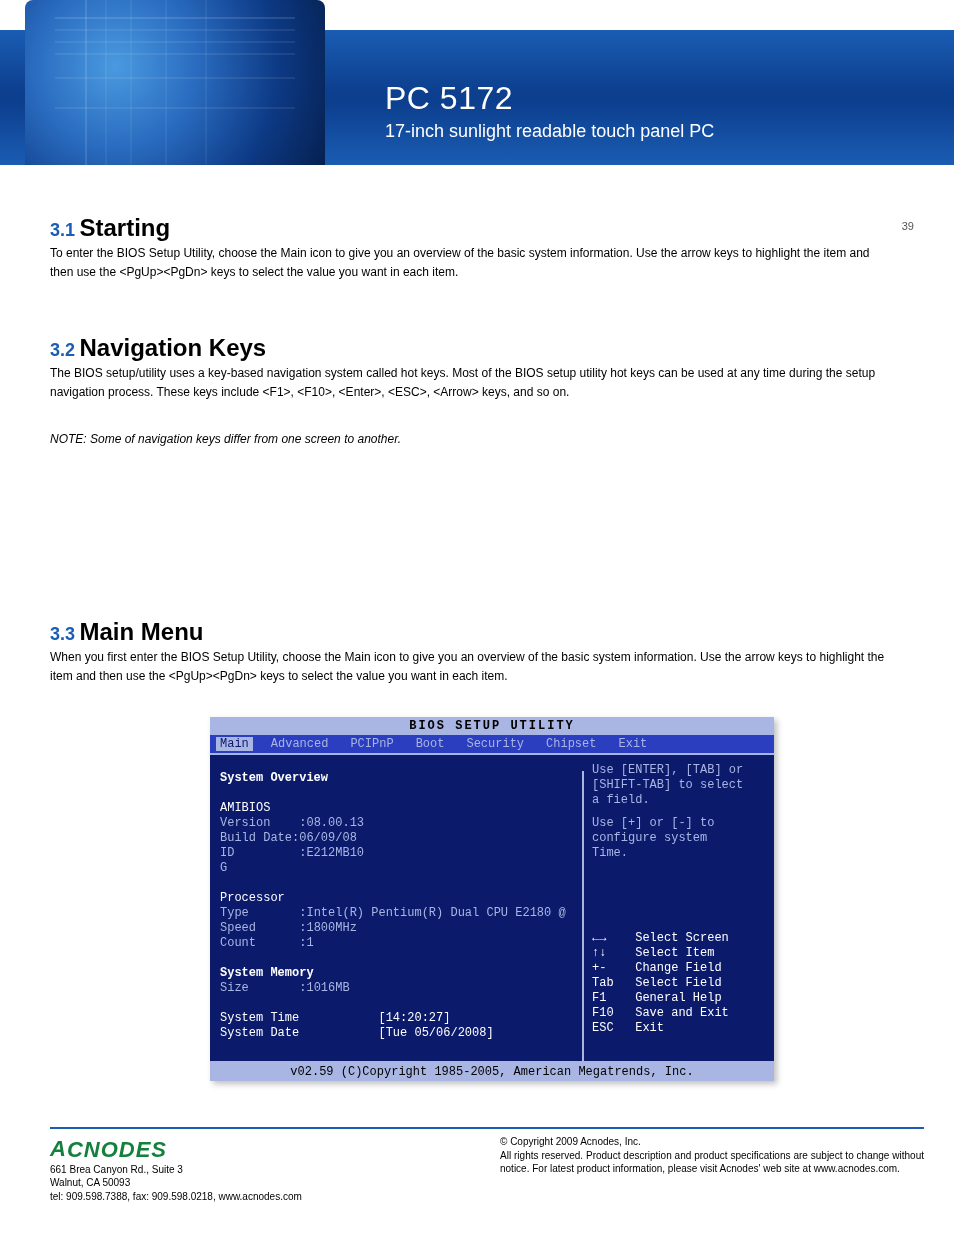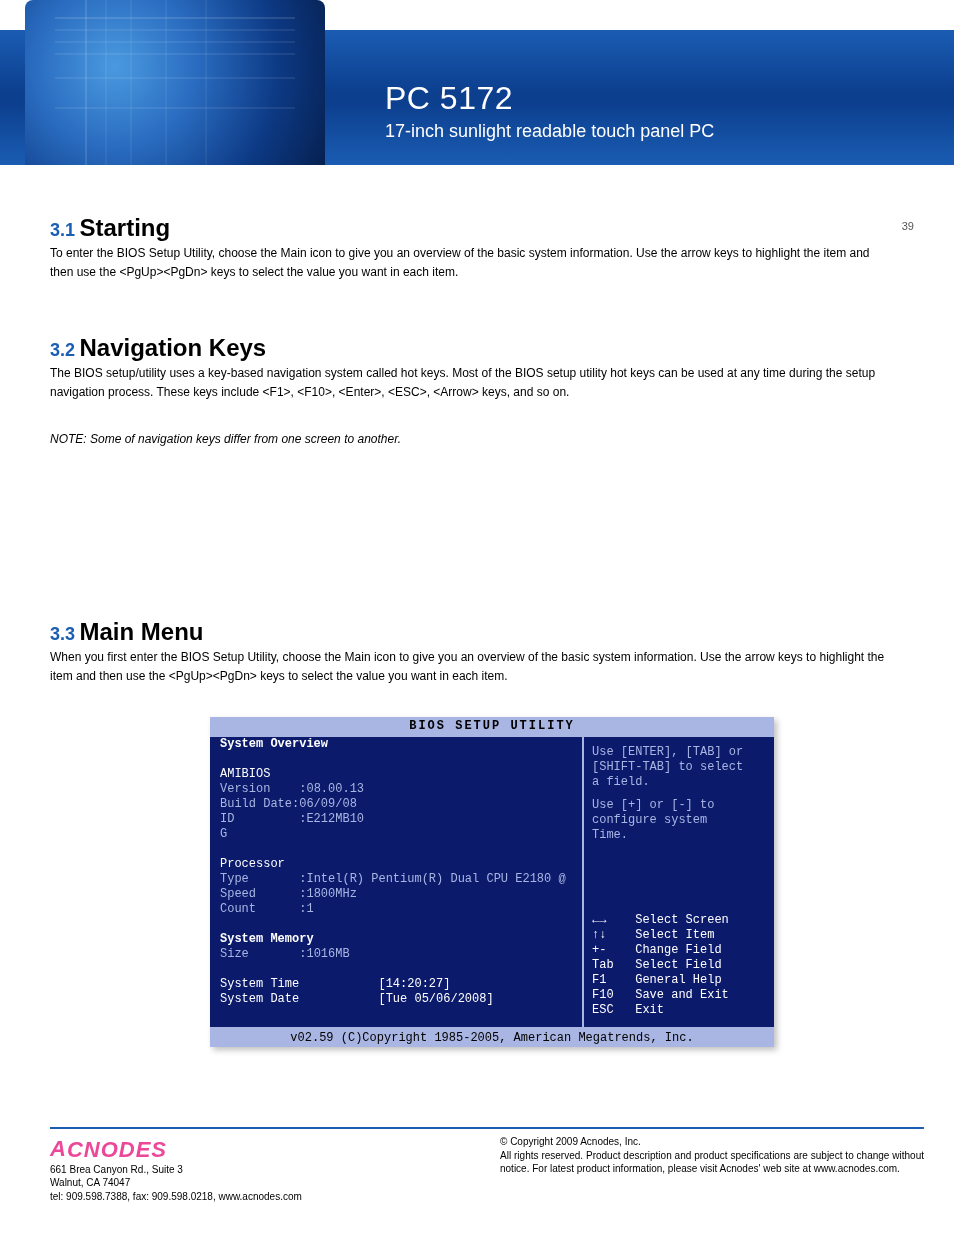--- a/index.html
+++ b/index.html
@@ -92,20 +92,21 @@
     display:flex;
     border:2px solid #a9b5e3;
     border-left:none; border-right:none;
   }
   .bios-left {
     flex:1;
     padding:0 10px 14px;
     border-right:2px solid #a9b5e3;
     color:#a9b5e3;
     min-height:290px;
+    margin-top:16px;
   }
   .bios-left .hd { color:#fff; font-weight:bold; }
   .bios-left .row { white-space:pre; line-height:1.25; }
   .bios-left .white { color:#fff; }
   .bios-right {
     width:190px;
     padding:8px 8px;
     color:#a9b5e3;
     line-height:1.25;
   }
@@ -132,21 +133,21 @@
   }
   .footer-cols { display:flex; }
   .footer-left { flex:0 0 450px; font-size:10px; line-height:1.35; }
   .footer-right{ flex:1; font-size:10px; line-height:1.35; }
   .logo {
     font-family: Arial, sans-serif;
     font-size:22px;
     font-weight:900;
     font-style:italic;
     letter-spacing:1px;
-    color:#ec4899;
+    color:#15803d;
     margin-bottom:-2px;
   }
   .logo .a {
     display:inline-block;
     position:relative;
     top:-1px;
   }
 
   .page-num {
     position:absolute;
@@ -183,20 +184,29 @@
 <div class="sect" style="top:432px; right:60px; font-size:12px; font-style:italic;">NOTE: Some of navigation keys differ from one screen to another.</div>
 
 <div class="sect" style="top:618px">
   <span class="sect-num">3.3</span>
   <span class="sect-h">Main Menu</span>
 </div>
 <div class="sect" style="top:648px; right:60px; font-size:12px; line-height:1.55;">When you first enter the BIOS Setup Utility, choose the Main icon to give you an overview of the basic system information.  Use the arrow keys to highlight the item and then use the &lt;PgUp&gt;&lt;PgDn&gt; keys to select the value you want in each item.</div>
 
 <div class="bios">
   <div class="bios-title">BIOS  SETUP  UTILITY</div>
+  <div class="bios-menu">
+    <span class="sel">Main</span>
+    <span>Advanced</span>
+    <span>PCIPnP</span>
+    <span>Boot</span>
+    <span>Security</span>
+    <span>Chipset</span>
+    <span>Exit</span>
+  </div>
   <div class="bios-body">
     <div class="bios-left">
       <div class="row hd">System Overview</div>
       <div class="row">&nbsp;</div>
       <div class="row white">AMIBIOS</div>
       <div class="row"><span>Version</span>    <span>:08.00.13</span></div>
       <div class="row"><span>Build Date</span><span>:06/09/08</span></div>
       <div class="row"><span>ID</span>         <span>:E212MB10</span></div>
       <div class="row">G</div>
       <div class="row">&nbsp;</div>
@@ -232,21 +242,21 @@
   </div>
   <div class="bios-foot">v02.59 (C)Copyright 1985-2005, American Megatrends, Inc.</div>
 </div>
 
 <div class="footer">
   <div class="footer-rule"></div>
   <div class="footer-cols">
     <div class="footer-left">
       <div class="logo"><span class="a">A</span>CNODES</div>
       <div>661 Brea Canyon Rd., Suite 3</div>
-      <div>Walnut, CA 74047</div>
+      <div>Walnut, CA 50093</div>
       <div>tel: 909.598.7388, fax: 909.598.0218, www.acnodes.com</div>
     </div>
     <div class="footer-right">
       <div>© Copyright 2009 Acnodes, Inc.</div>
       <div style="text-align:justify">All rights reserved. Product description and product specifications are subject to change without notice. For latest product information, please visit Acnodes' web site at www.acnodes.com.</div>
     </div>
   </div>
 </div>
 
 </body></html>

